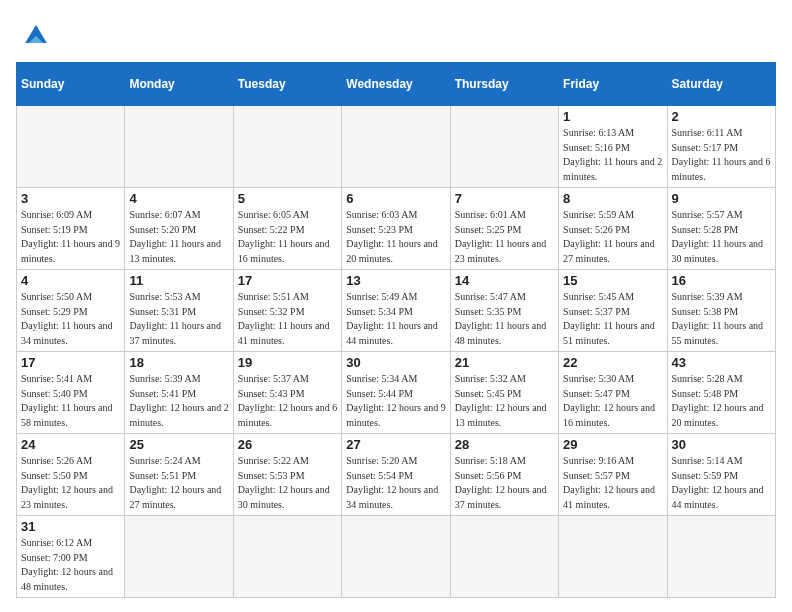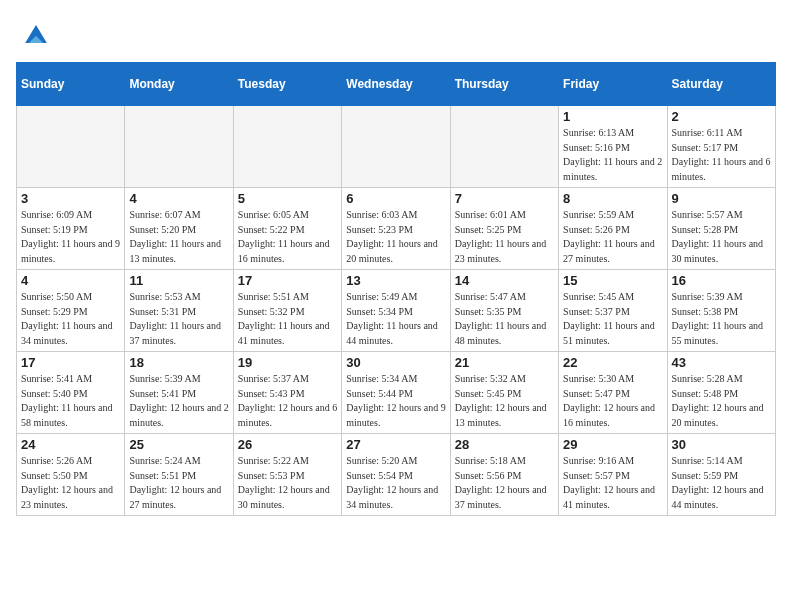--- a/index.html
+++ b/index.html
@@ -347,14 +347,29 @@
 and 41 minutes.</div>
         </td>
         <td>
           <span class="day-number">30</span>
           <div class="day-info">Sunrise: 5:14 AM
 Sunset: 5:59 PM
 Daylight: 12 hours
 and 44 minutes.</div>
         </td>
       </tr>
+      <tr class="week-row">
+        <td>
+          <span class="day-number">31</span>
+          <div class="day-info">Sunrise: 6:12 AM
+Sunset: 7:00 PM
+Daylight: 12 hours
+and 48 minutes.</div>
+        </td>
+        <td class="empty"></td>
+        <td class="empty"></td>
+        <td class="empty"></td>
+        <td class="empty"></td>
+        <td class="empty"></td>
+        <td class="empty"></td>
+      </tr>
     </tbody>
 </table>
 
 </body></html>

